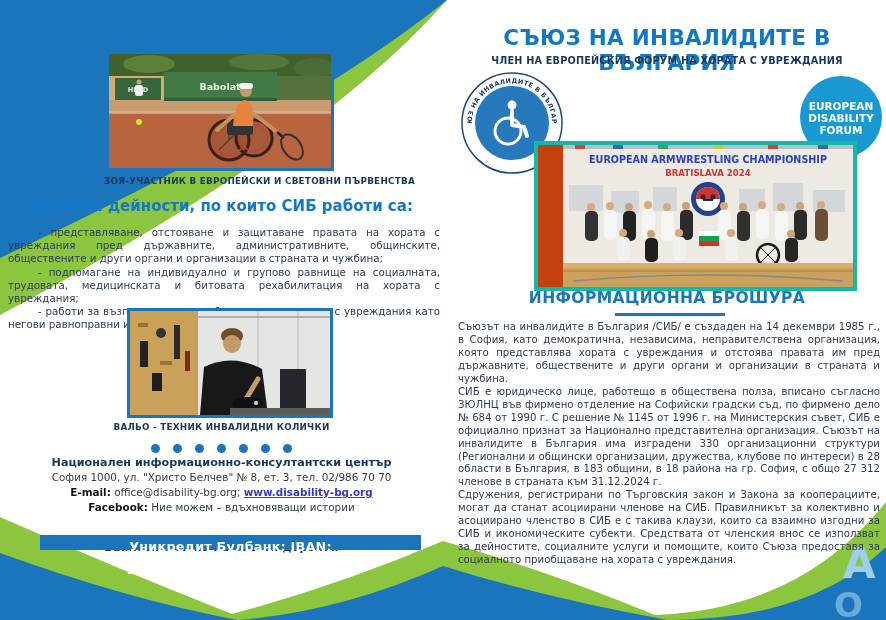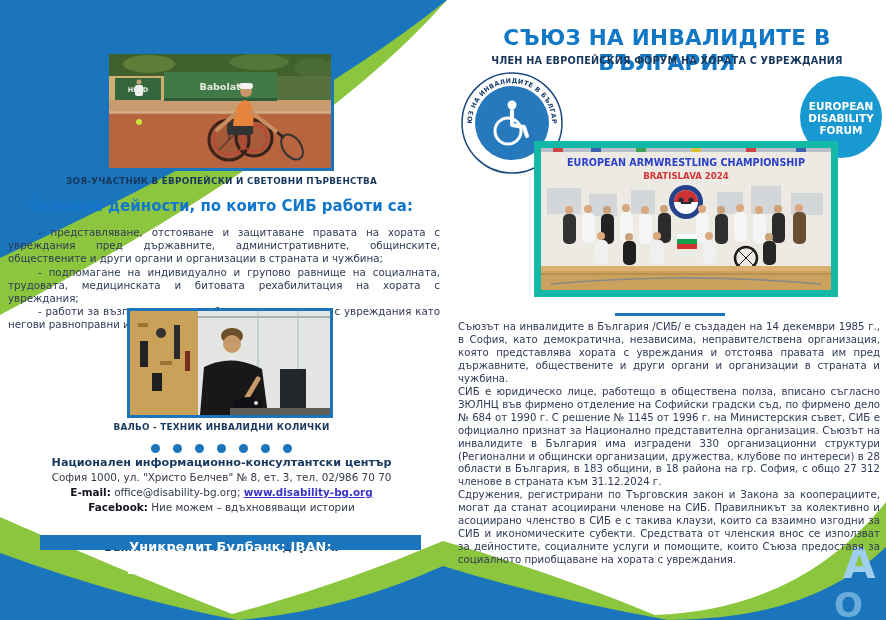--- a/index.html
+++ b/index.html
@@ -39,21 +39,21 @@
            color:#17375D;font-weight:bold;font-size:9.7px;letter-spacing:.2px;}
   #brochure-heading{position:absolute;left:452px;top:289px;width:430px;text-align:center;
            color:#1B75BC;font-weight:bold;font-size:15.5px;letter-spacing:.4px;}
   #brochure-underline{position:absolute;left:615px;top:313px;width:110px;height:3px;background:#1B75BC;}
   #rp-paragraphs{position:absolute;left:458px;top:321px;width:422px;font-size:10.2px;
            line-height:1.27;color:#2E3A55;text-align:justify;}
   #rp-paragraphs p{margin:0;}
   #edf-badge{position:absolute;left:789px;top:74px;width:96px;height:96px;}
   #sib-logo{position:absolute;left:460px;top:71px;width:104px;height:104px;}
   .event-photo-frame{position:absolute;left:534px;top:141px;width:290px;height:142px;
-           border:7px solid #14b8a6;overflow:hidden;background:#c2410c;}
+           border:4px solid #14b8a6;overflow:hidden;background:#c2410c;padding-left:25px;}
 </style>
 </head>
 <body>
 
 <div id="page">
 
   <svg id="decor-top" width="460" height="350" viewBox="0 0 460 350">
     <path d="M0,0 H447 Q320,145 0,315 Z" fill="#8CC63E"></path>
     <path d="M0,0 H447 Q300,118 0,258 Z" fill="#1B75BC"></path>
   </svg>
@@ -96,21 +96,21 @@
       <rect x="118" y="68" width="26" height="13" rx="3" fill="#333333"></rect>
       <path d="M124,72 Q126,48 136,46 Q146,48 144,72 Z" fill="#e8833c"></path>
       <line x1="142" y1="58" x2="168" y2="78" stroke="#c98f5e" stroke-width="4" stroke-linecap="round"></line>
       <line x1="126" y1="60" x2="108" y2="76" stroke="#c98f5e" stroke-width="4" stroke-linecap="round"></line>
       <circle cx="137" cy="37" r="6" fill="#c99668"></circle>
       <rect x="130" y="29" width="14" height="6" rx="3" fill="#f3f3f3"></rect>
       <line x1="168" y1="78" x2="175" y2="84" stroke="#222222" stroke-width="2.5"></line>
       <ellipse cx="183" cy="93" rx="9" ry="14" fill="none" stroke="#333333" stroke-width="2" transform="rotate(-35 183 93)"></ellipse>
     </svg>
   </div>
-  <div class="caption" style="top:176px;">ЗОЯ-УЧАСТНИК В ЕВРОПЕЙСКИ И СВЕТОВНИ ПЪРВЕНСТВА</div>
+  <div class="caption" style="top:176px;padding-left:38px;">ЗОЯ-УЧАСТНИК В ЕВРОПЕЙСКИ И СВЕТОВНИ ПЪРВЕНСТВА</div>
 
   <div id="activities-heading">Основни дейности, по които СИБ работи са:</div>
 
   <div id="activities">
     <p>- представляване, отстояване и защитаване правата на хората с увреждания пред държавните, административните, общинските, обществените и други органи и организации в страната и чужбина;</p>
     <p>- подпомагане на индивидуално и групово равнище на социалната, трудовата, медицинската и битовата рехабилитация на хората с увреждания;</p>
     <p>- работи за възприемането от обществото на хората с увреждания като негови равноправни и равнопоставени членове.</p>
   </div>
 
   <div class="photo-frame" style="left:127px;top:308px;width:200px;height:104px;">
@@ -314,20 +314,21 @@
         <line x1="212" y1="103" x2="198" y2="117" stroke="#1a1a1a" stroke-width="1"></line>
       </g>
 
       <rect x="0" y="118" width="290" height="24" fill="#caa25e"></rect>
       <rect x="0" y="118" width="290" height="5" fill="#d9b070"></rect>
       <line x1="0" y1="126" x2="290" y2="126" stroke="#a87f42" stroke-width="1"></line>
       <path d="M10,136 Q145,124 280,136" stroke="#3f6fb5" stroke-width="1.5" fill="none" opacity=".5"></path>
     </svg>
   </div>
 
+  <div id="brochure-heading">ИНФОРМАЦИОННА БРОШУРА</div>
   <div id="brochure-underline"></div>
 
   <div id="rp-paragraphs">
     <p>Съюзът на инвалидите в България /СИБ/ е създаден на 14 декември 1985 г., в София, като демократична, независима, неправителствена организация, която представлява хората с увреждания и отстоява правата им пред държавните, обществените и други органи и организации в страната и чужбина.</p>
     <p>СИБ е юридическо лице, работещо в обществена полза, вписано съгласно ЗЮЛНЦ във фирмено отделение на Софийски градски съд, по фирмено дело  № 684 от 1990 г. С решение № 1145 от 1996 г. на Министерския съвет, СИБ е официално признат за Национално представителна организация. Съюзът на инвалидите в България има изградени 330 организационни структури (Регионални и общински организации, дружества, клубове по интереси) в 28 области в България, в 183 общини, в 18 района на гр. София, с общо 27 312 членове в страната към 31.12.2024 г.</p>
     <p>Сдружения, регистрирани по Търговския закон и Закона за кооперациите, могат да станат асоциирани членове на СИБ. Правилникът за колективно и асоциирано членство в СИБ е с такива клаузи, които са взаимно изгодни за СИБ и икономическите субекти. Средствата от членския внос се използват за дейностите, социалните услуги и помощите, които Съюза предоставя за социалното приобщаване на хората с увреждания.</p>
   </div>
 
 </div>
 

